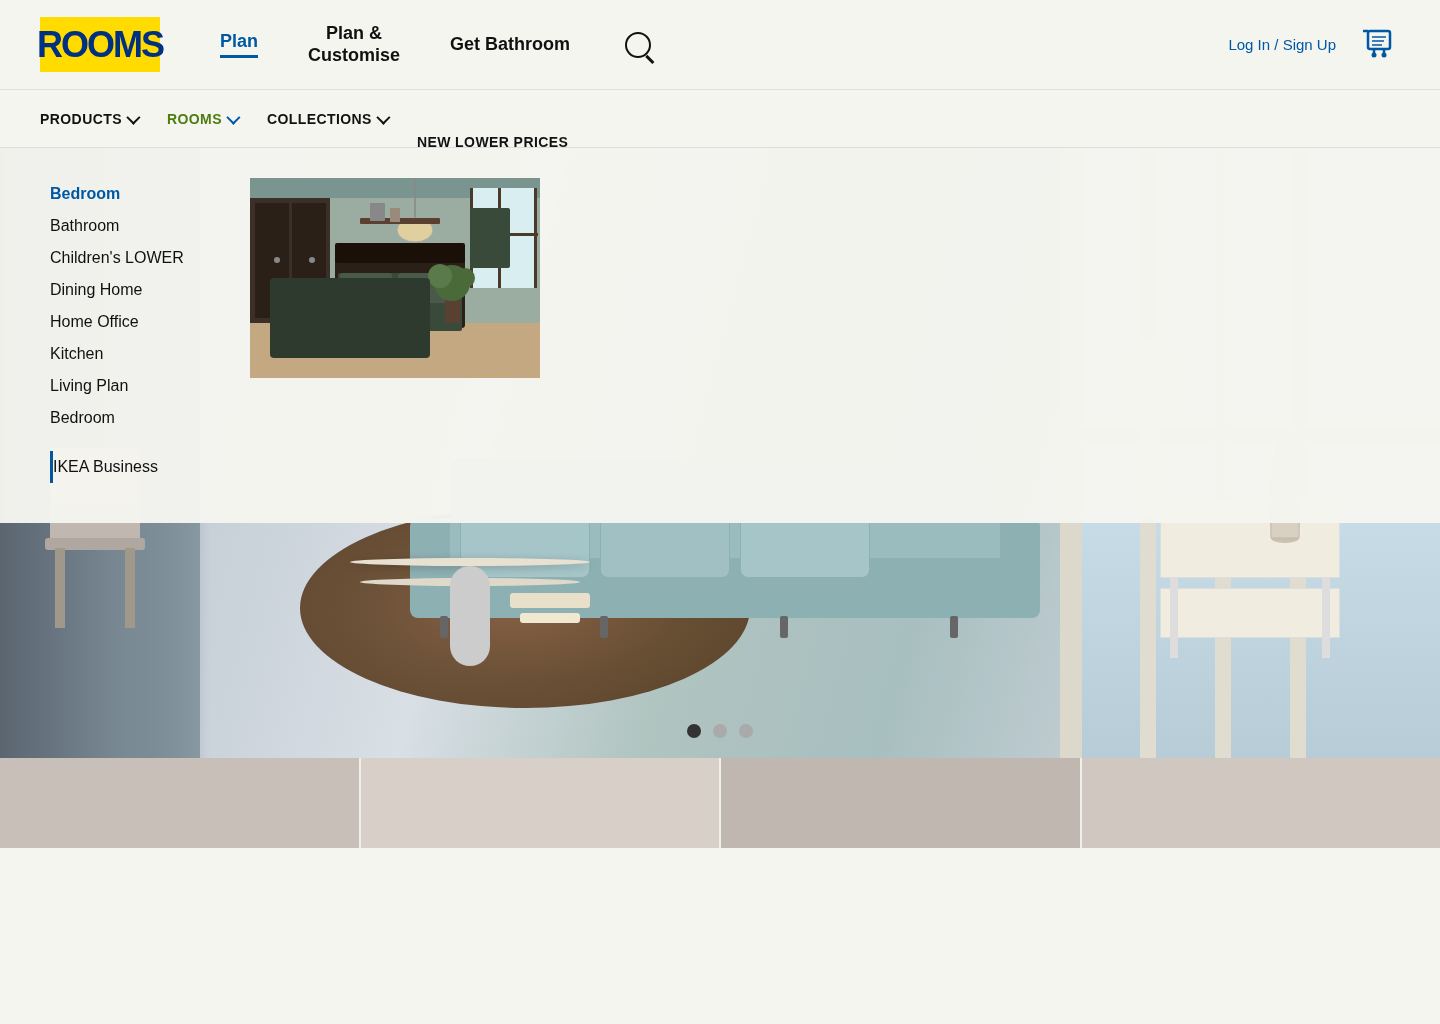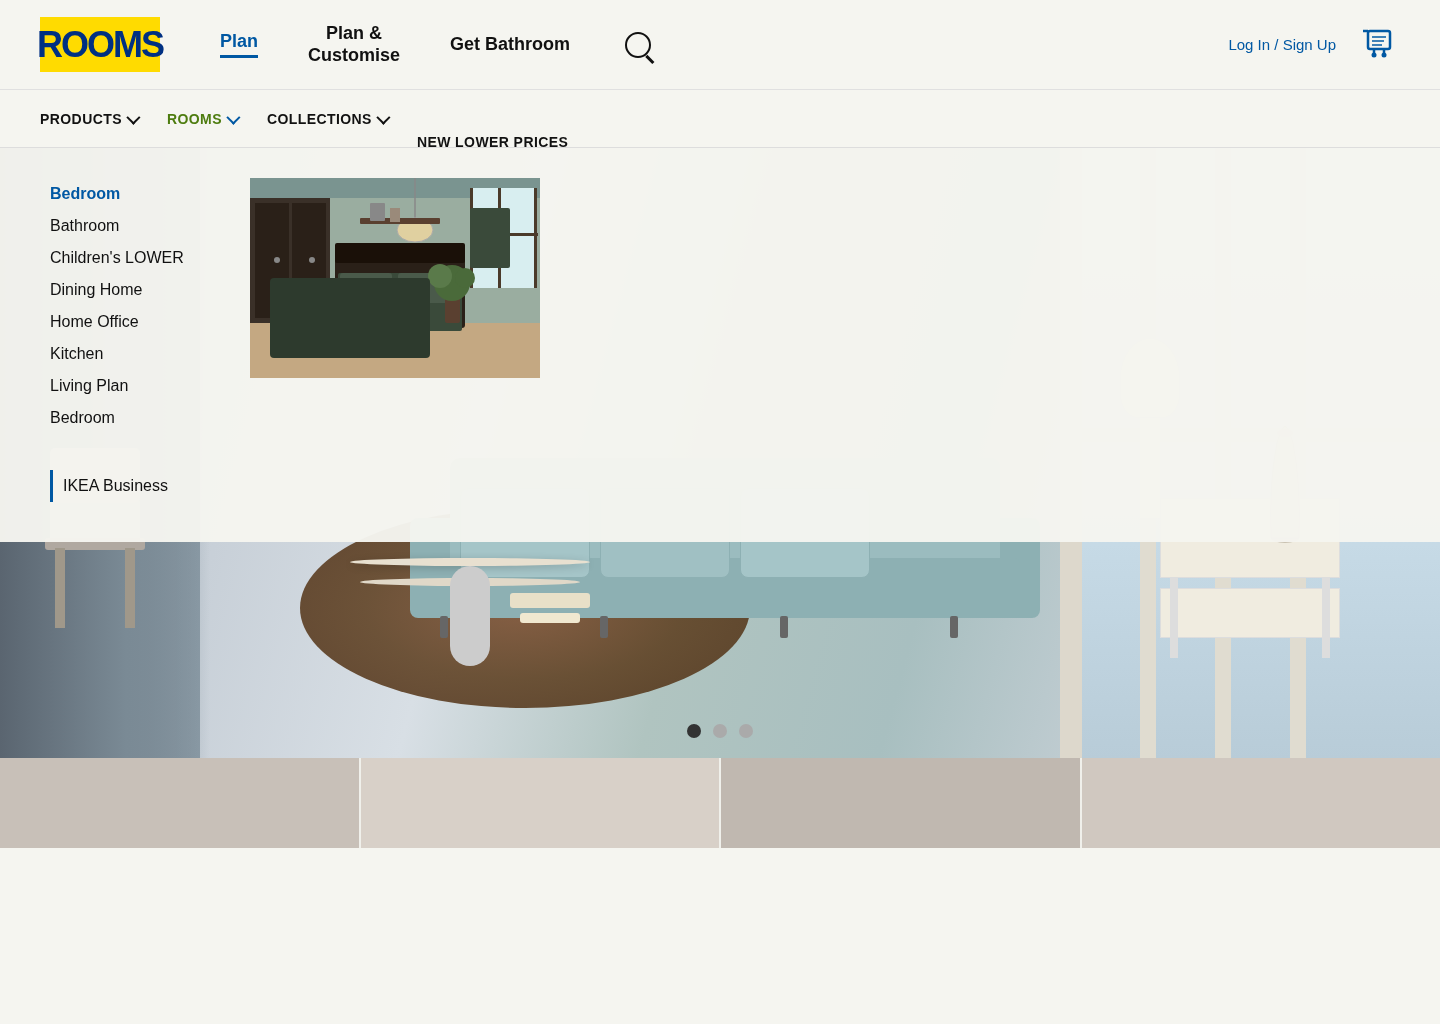--- a/index.html
+++ b/index.html
@@ -160,23 +160,22 @@
       color: #111;
       padding: 7px 0;
       cursor: pointer;
       display: block;
     }
     .dropdown-item.active {
       color: #0058a3;
       font-weight: 700;
     }
     .dropdown-item.business {
-      margin-top: 36px;
+      margin-top: 17px;
       border-left: 3px solid #0058a3;
-      padding-left: 10px;
     }
     .dropdown-image-col {
       padding: 0 30px;
     }
     .dropdown-room-img {
       width: 290px;
       height: 200px;
       background: #8a9b8a;
       display: flex;
       align-items: center;

